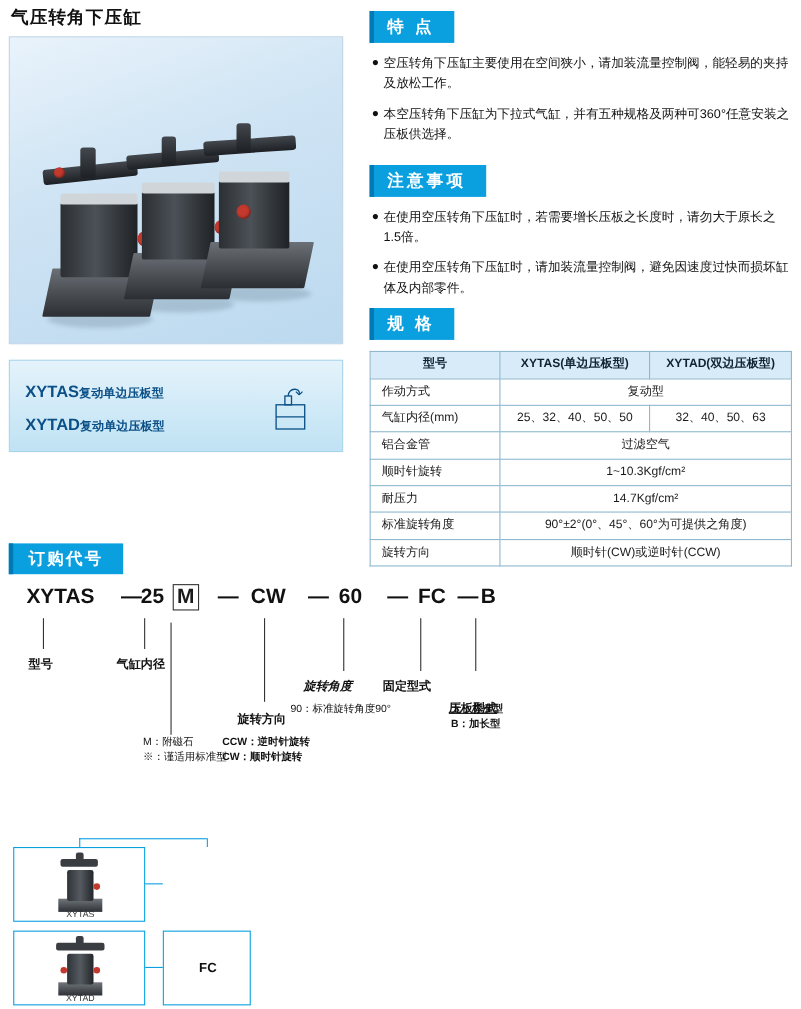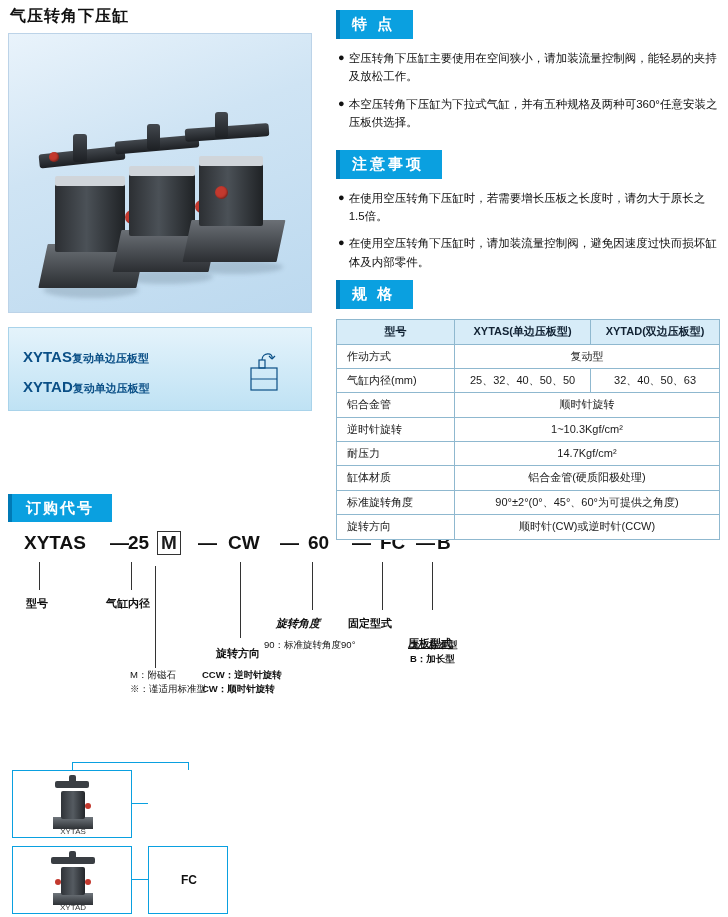--- a/index.html
+++ b/index.html
@@ -336,33 +336,29 @@
           <td class="label">作动方式</td>
           <td colspan="2">复动型</td>
         </tr>
         <tr>
           <td class="label">气缸内径(mm)</td>
           <td>25、32、40、50、50</td>
           <td>32、40、50、63</td>
         </tr>
         <tr>
           <td class="label">铝合金管</td>
-          <td colspan="2">顺时针旋转</td>
-        </tr>
-        <tr>
-          <td class="label">逆时针旋转</td>
+          <td colspan="2">过滤空气</td>
+        </tr>
+        <tr>
+          <td class="label">顺时针旋转</td>
           <td colspan="2">1~10.3Kgf/cm²</td>
         </tr>
         <tr>
           <td class="label">耐压力</td>
           <td colspan="2">14.7Kgf/cm²</td>
-        </tr>
-        <tr>
-          <td class="label">缸体材质</td>
-          <td colspan="2">铝合金管(硬质阳极处理)</td>
         </tr>
         <tr>
           <td class="label">标准旋转角度</td>
           <td colspan="2">90°±2°(0°、45°、60°为可提供之角度)</td>
         </tr>
         <tr>
           <td class="label">旋转方向</td>
           <td colspan="2">顺时针(CW)或逆时针(CCW)</td>
         </tr>
       </tbody>

